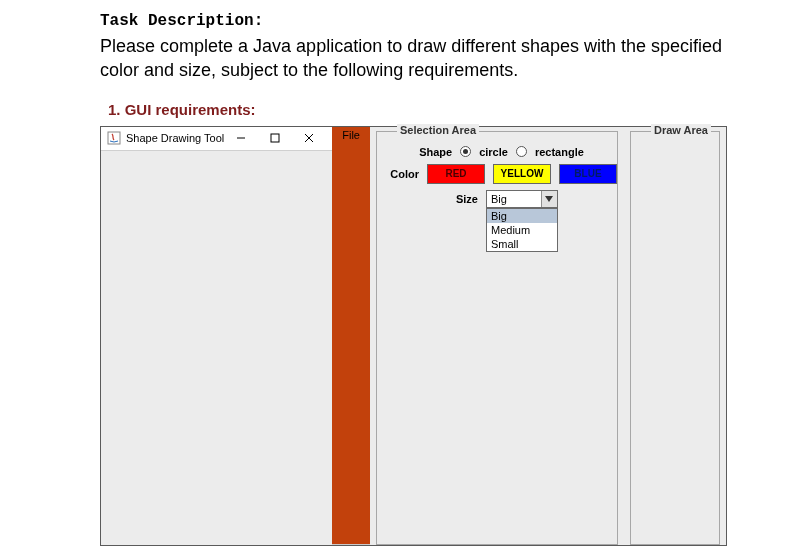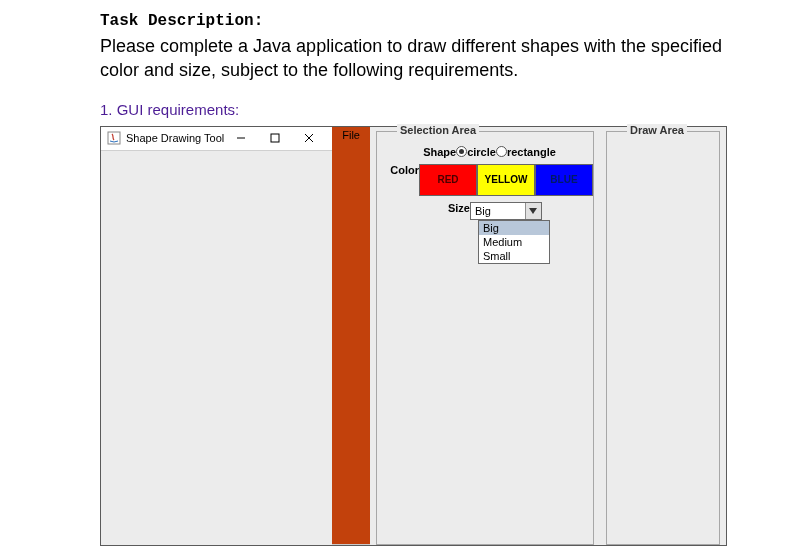--- a/index.html
+++ b/index.html
@@ -22,24 +22,24 @@
     color: #000;
     font-family: Liberation Mono, monospace;
   }
   .desc {
     font-size: 18px;
     line-height: 1.35;
     color: #000;
     margin: 0 4px 18px 0;
   }
   .subheading {
-    font-weight: normal;
+    font-weight: bold;
     font-size: 15px;
-    margin: 0 0 8px 0;
-    color: #4c1d95;
+    margin: 0 0 8px 8px;
+    color: #7f1d1d;
   }
   .window {
     border: 1px solid #5a5a5a;
     background: #ececec;
     width: 100%;
     height: 420px;
     display: flex;
     flex-direction: row;
     font-family: "Segoe UI", Tahoma, sans-serif;
     font-size: 11px;
@@ -92,20 +92,22 @@
   }
   .selection-body {
     padding: 14px 0 6px 0;
     display: flex;
     flex-direction: column;
     align-items: center;
     gap: 6px;
   }
   .row {
     display: flex;
+    align-items: center;
+    gap: 8px;
     position: relative;
   }
   .lbl {
     font-weight: bold;
     font-size: 11px;
     color: #000;
     width: 42px;
     text-align: right;
   }
   .radio {
@@ -117,21 +119,21 @@
   }
   .radio.checked::after {
     content: "";
     width: 5px; height: 5px;
     background: #333;
     border-radius: 50%;
   }
   .radio-lbl { font-weight: bold; font-size: 11px; color: #000; }
   .color-btn {
     min-width: 58px;
-    height: 32px;
+    height: 20px;
     border: 1px solid #666;
     display: flex; align-items: center; justify-content: center;
     font-size: 10px;
     font-weight: bold;
     padding: 0 6px;
   }
   .color-red { background: #ff0000; color: #4a0000; }
   .color-yellow { background: #ffff00; color: #000; }
   .color-blue { background: #0000ff; color: #001a66; }
   .combo {

